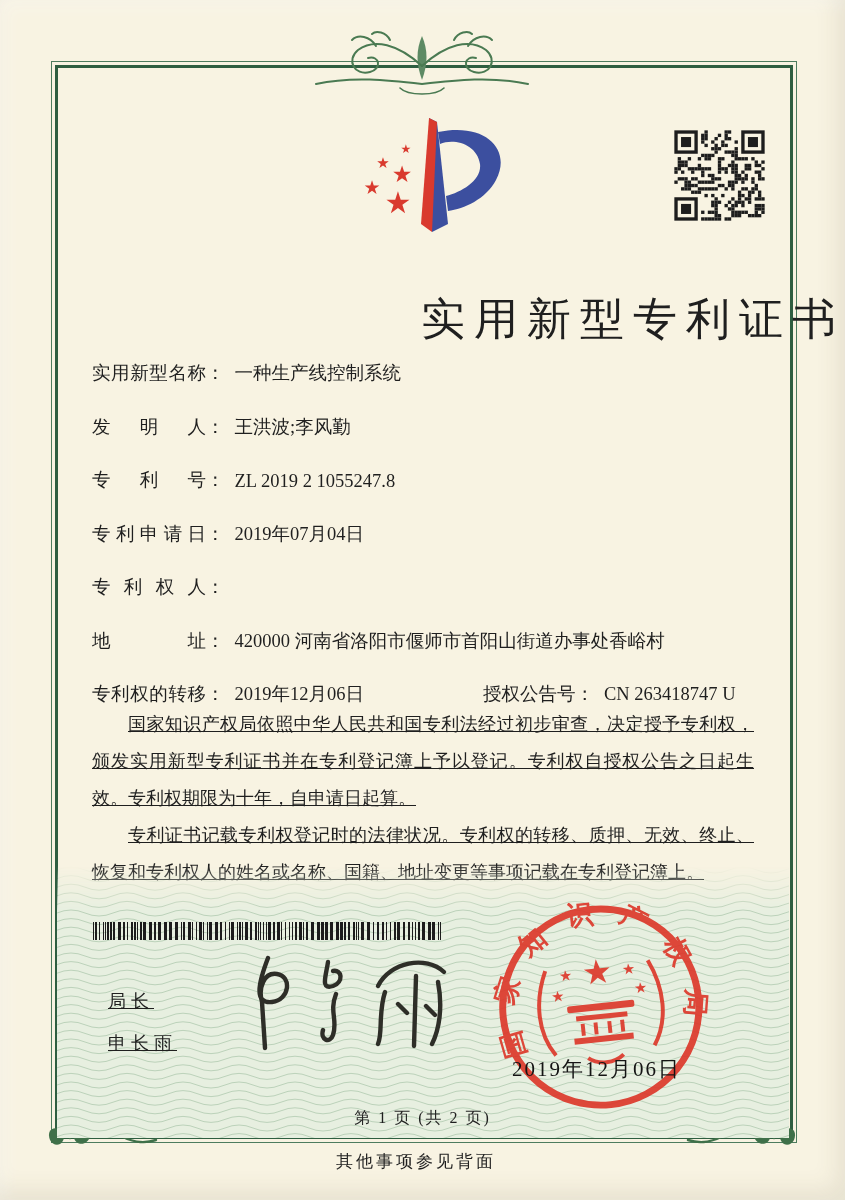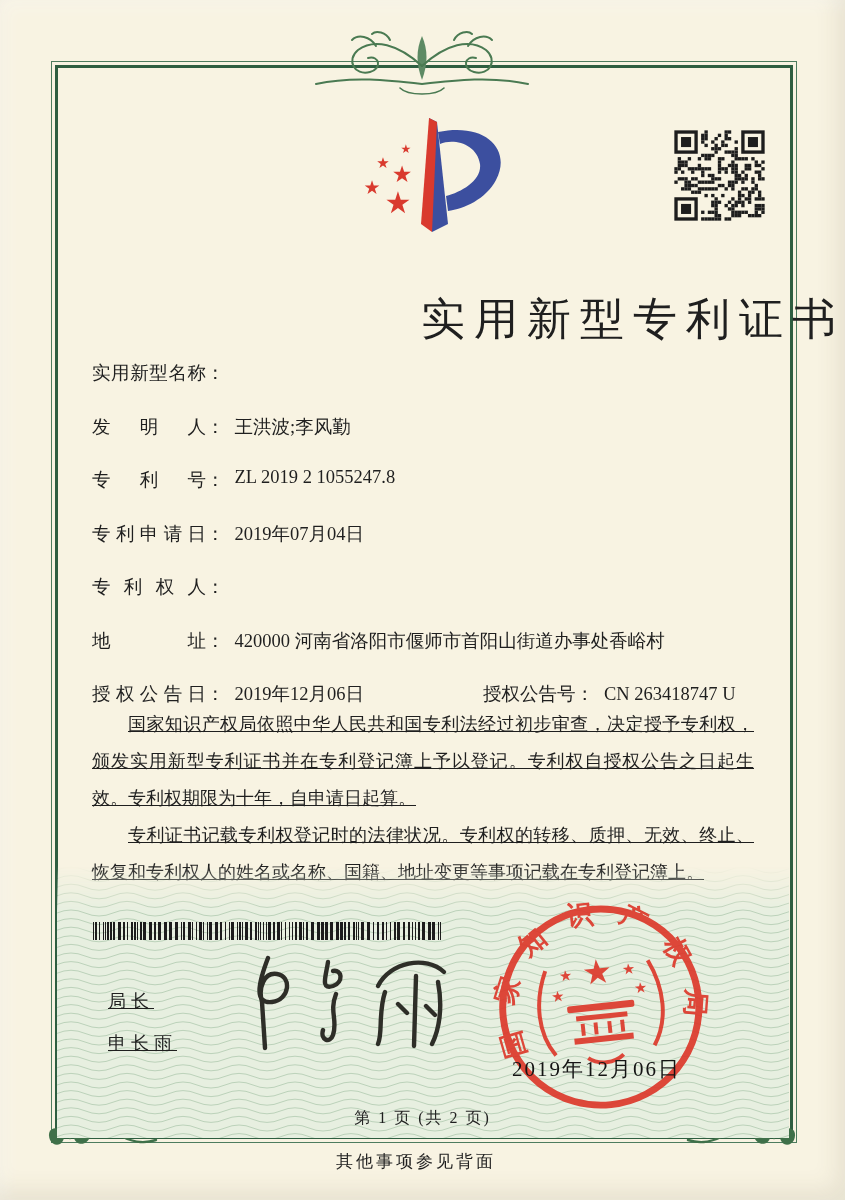--- a/index.html
+++ b/index.html
@@ -17,21 +17,21 @@
   .ornament-bl{position:absolute;left:38px;top:1028px;width:120px;height:128px;}
   .ornament-br{position:absolute;left:686px;top:1028px;width:120px;height:128px;transform:scaleX(-1);}
   
   .cert-no{position:absolute;left:92px;top:121px;font-size:18px;letter-spacing:4px;}
   .logo{position:absolute;left:336px;top:112px;width:180px;height:136px;}
   .qr{position:absolute;left:671px;top:127px;width:97px;height:97px;}
   .title{position:absolute;left:0;top:250px;width:845px;text-align:right;
          font-size:44px;font-weight:400;letter-spacing:9px;margin-top:40px;}
   
   .fields{position:absolute;left:92px;top:360px;width:665px;font-size:18.5px;}
-  .frow{display:flex;align-items:flex-start;margin-bottom:28.5px;white-space:nowrap;}
+  .frow{display:flex;align-items:flex-end;margin-bottom:28.5px;white-space:nowrap;}
   .lbl{display:inline-block;width:114px;text-align:justify;text-align-last:justify;}
   .colon{margin-right:10px;}
   .grant-right{margin-left:119px;display:flex;align-items:baseline;}
   
   .paras{position:absolute;left:92px;top:706px;width:662px;font-size:18px;line-height:37px;text-align:justify;}
   .paras p{margin:0;text-indent:2em;text-decoration:underline;}
   
   .guilloche{position:absolute;left:57px;top:866px;width:732px;height:272px;
     -webkit-mask-image:linear-gradient(to bottom,transparent 0,#000 45px);
     mask-image:linear-gradient(to bottom,transparent 0,#000 45px);}
@@ -349,20 +349,21 @@
       <rect x="2" y="22" width="5" height="5" fill="#f8f3e2"></rect>
       <rect x="3" y="23" width="3" height="3" fill="#1d1d1d"></rect>
     </svg>
 
   <div class="title">实用新型专利证书</div>
 
   <div class="fields">
     <div class="frow">
       <span class="lbl">实用新型名称</span>
         <span class="colon">：</span>
+      <span>一种生产线控制系统</span>
     </div>
     <div class="frow">
       <span class="lbl">发明人</span>
         <span class="colon">：</span>
       <span>王洪波;李风勤</span>
     </div>
     <div class="frow">
       <span class="lbl">专利号</span>
         <span class="colon">：</span>
       <span>ZL 2019 2 1055247.8</span>
@@ -375,21 +376,21 @@
     <div class="frow">
       <span class="lbl">专利权人</span>
         <span class="colon">：</span>
     </div>
     <div class="frow">
       <span class="lbl">地址</span>
         <span class="colon">：</span>
       <span>420000 河南省洛阳市偃师市首阳山街道办事处香峪村</span>
     </div>
     <div class="frow">
-      <span class="lbl">授权公告日</span>
+      <span class="lbl">专利权的转移</span>
         <span class="colon">：</span>
       <span>2019年12月06日</span>
       <span class="grant-right">
         <span>授权公告号</span>
           <span class="colon">：</span>
         <span>CN 263418747 U</span>
       </span>
     </div>
   </div>
 

